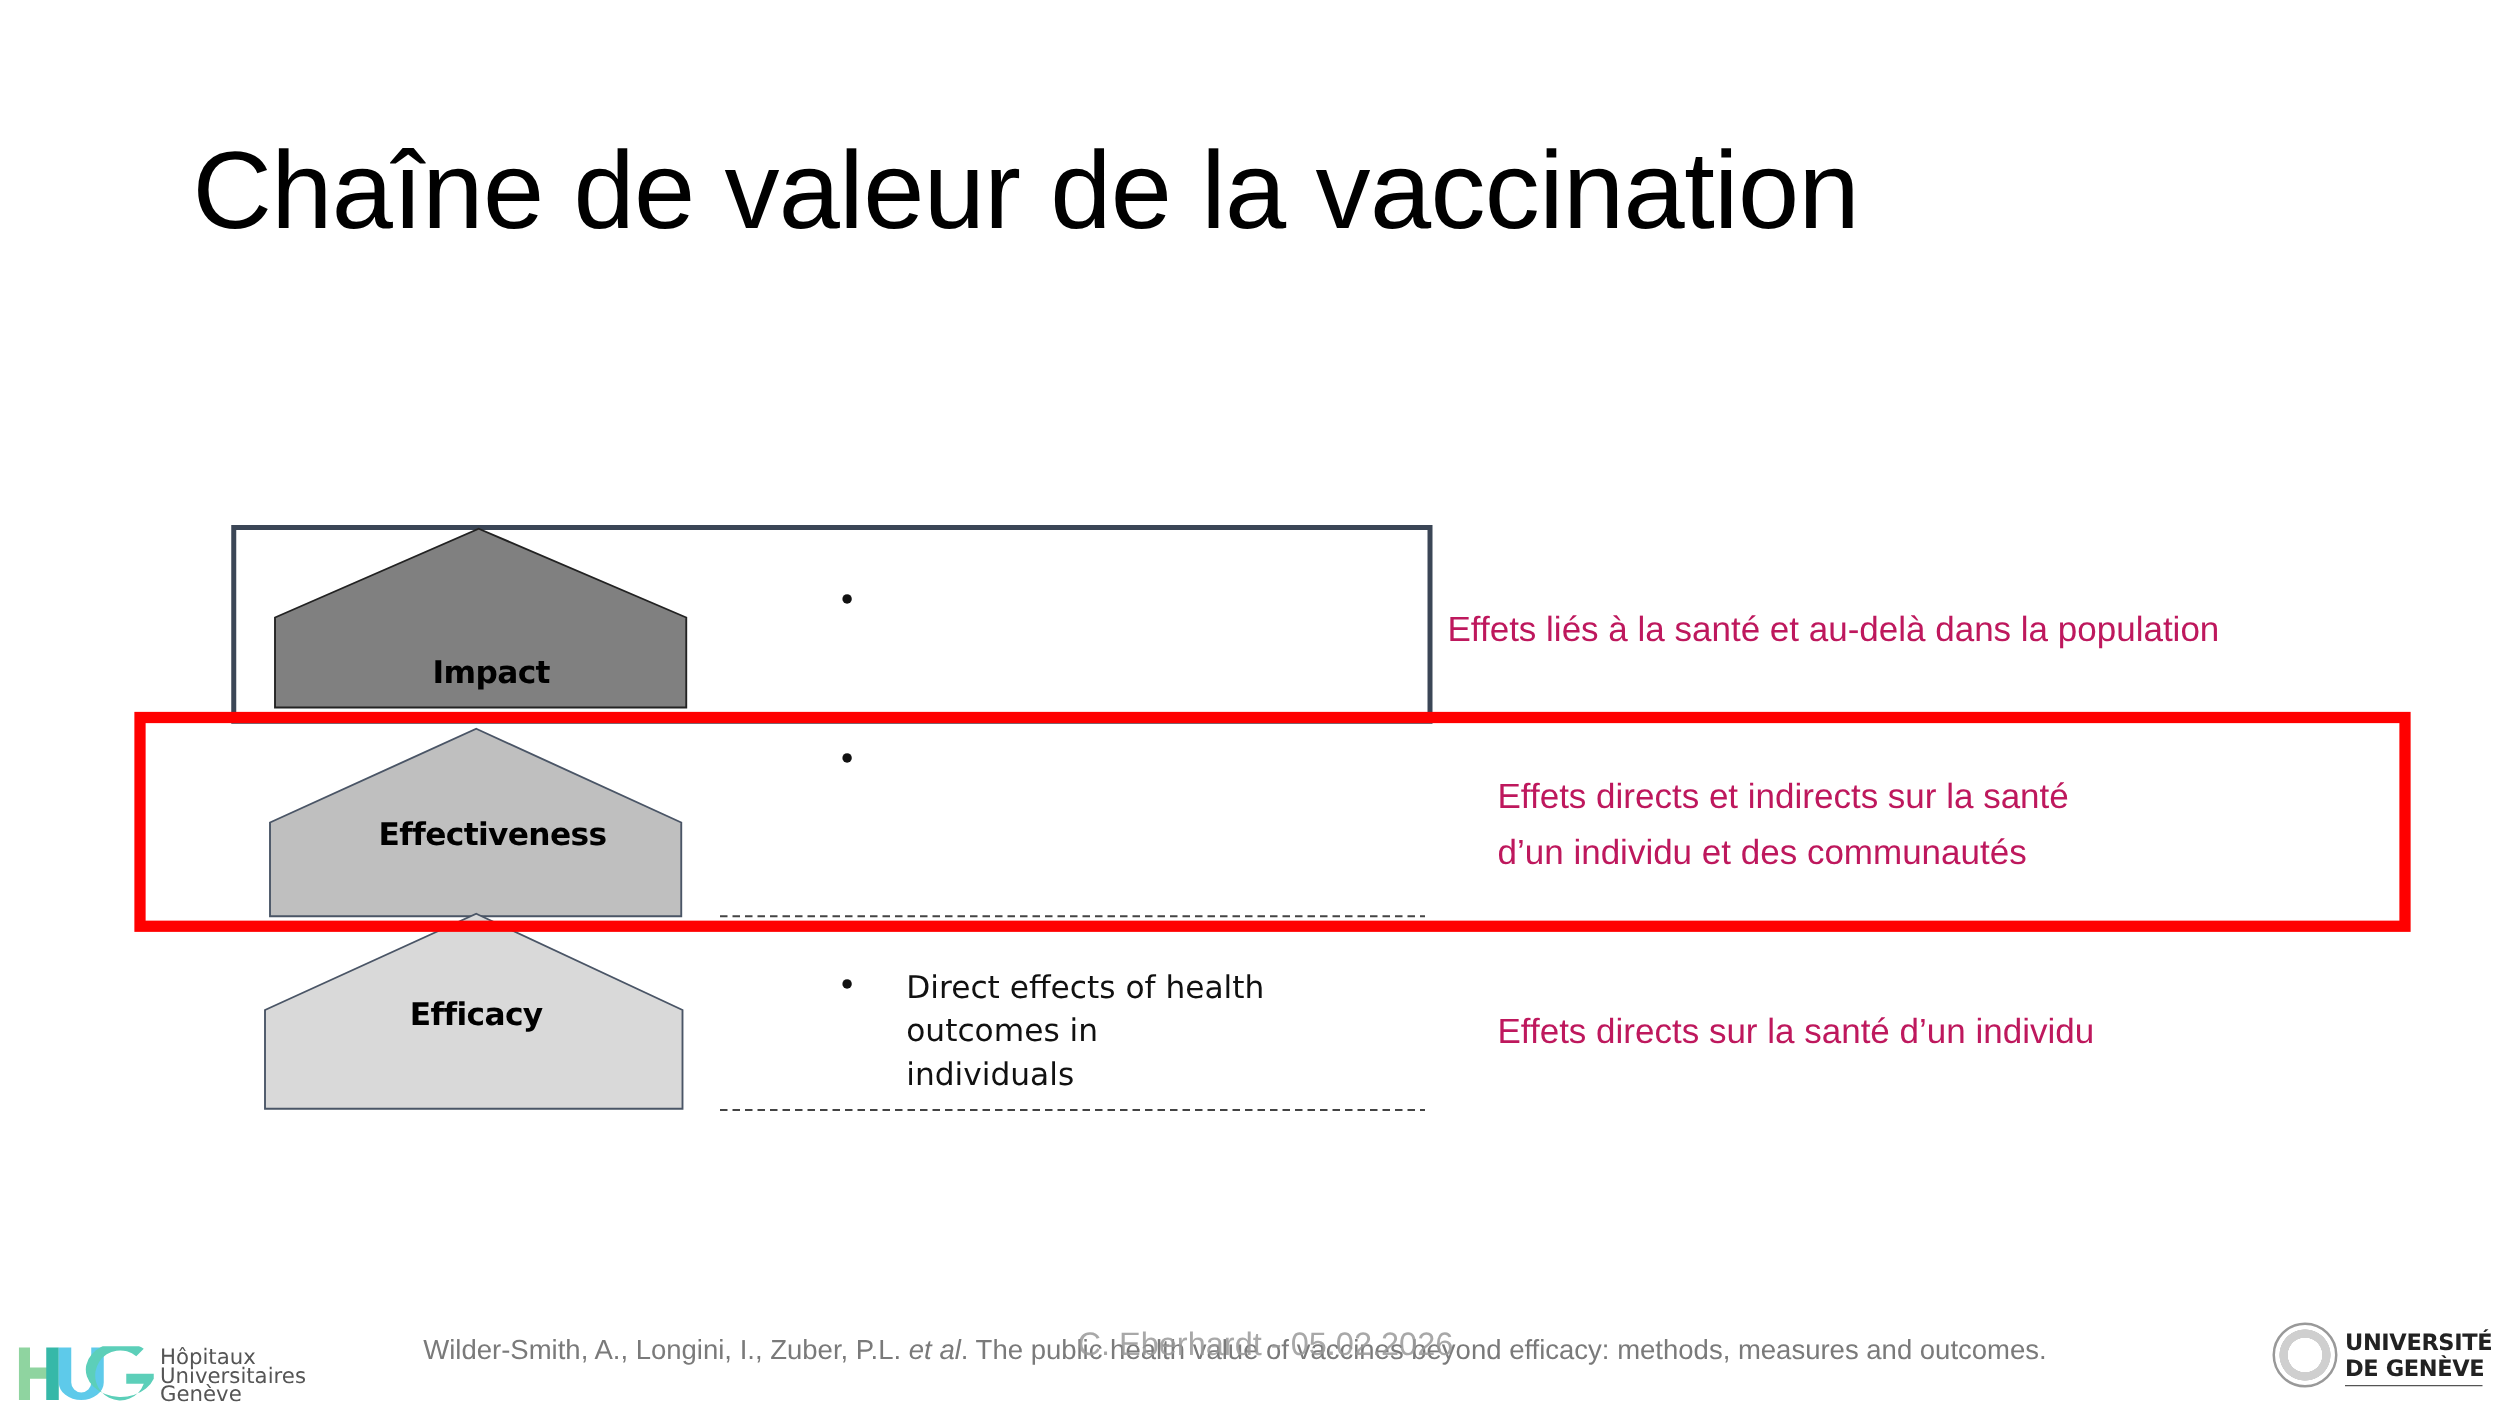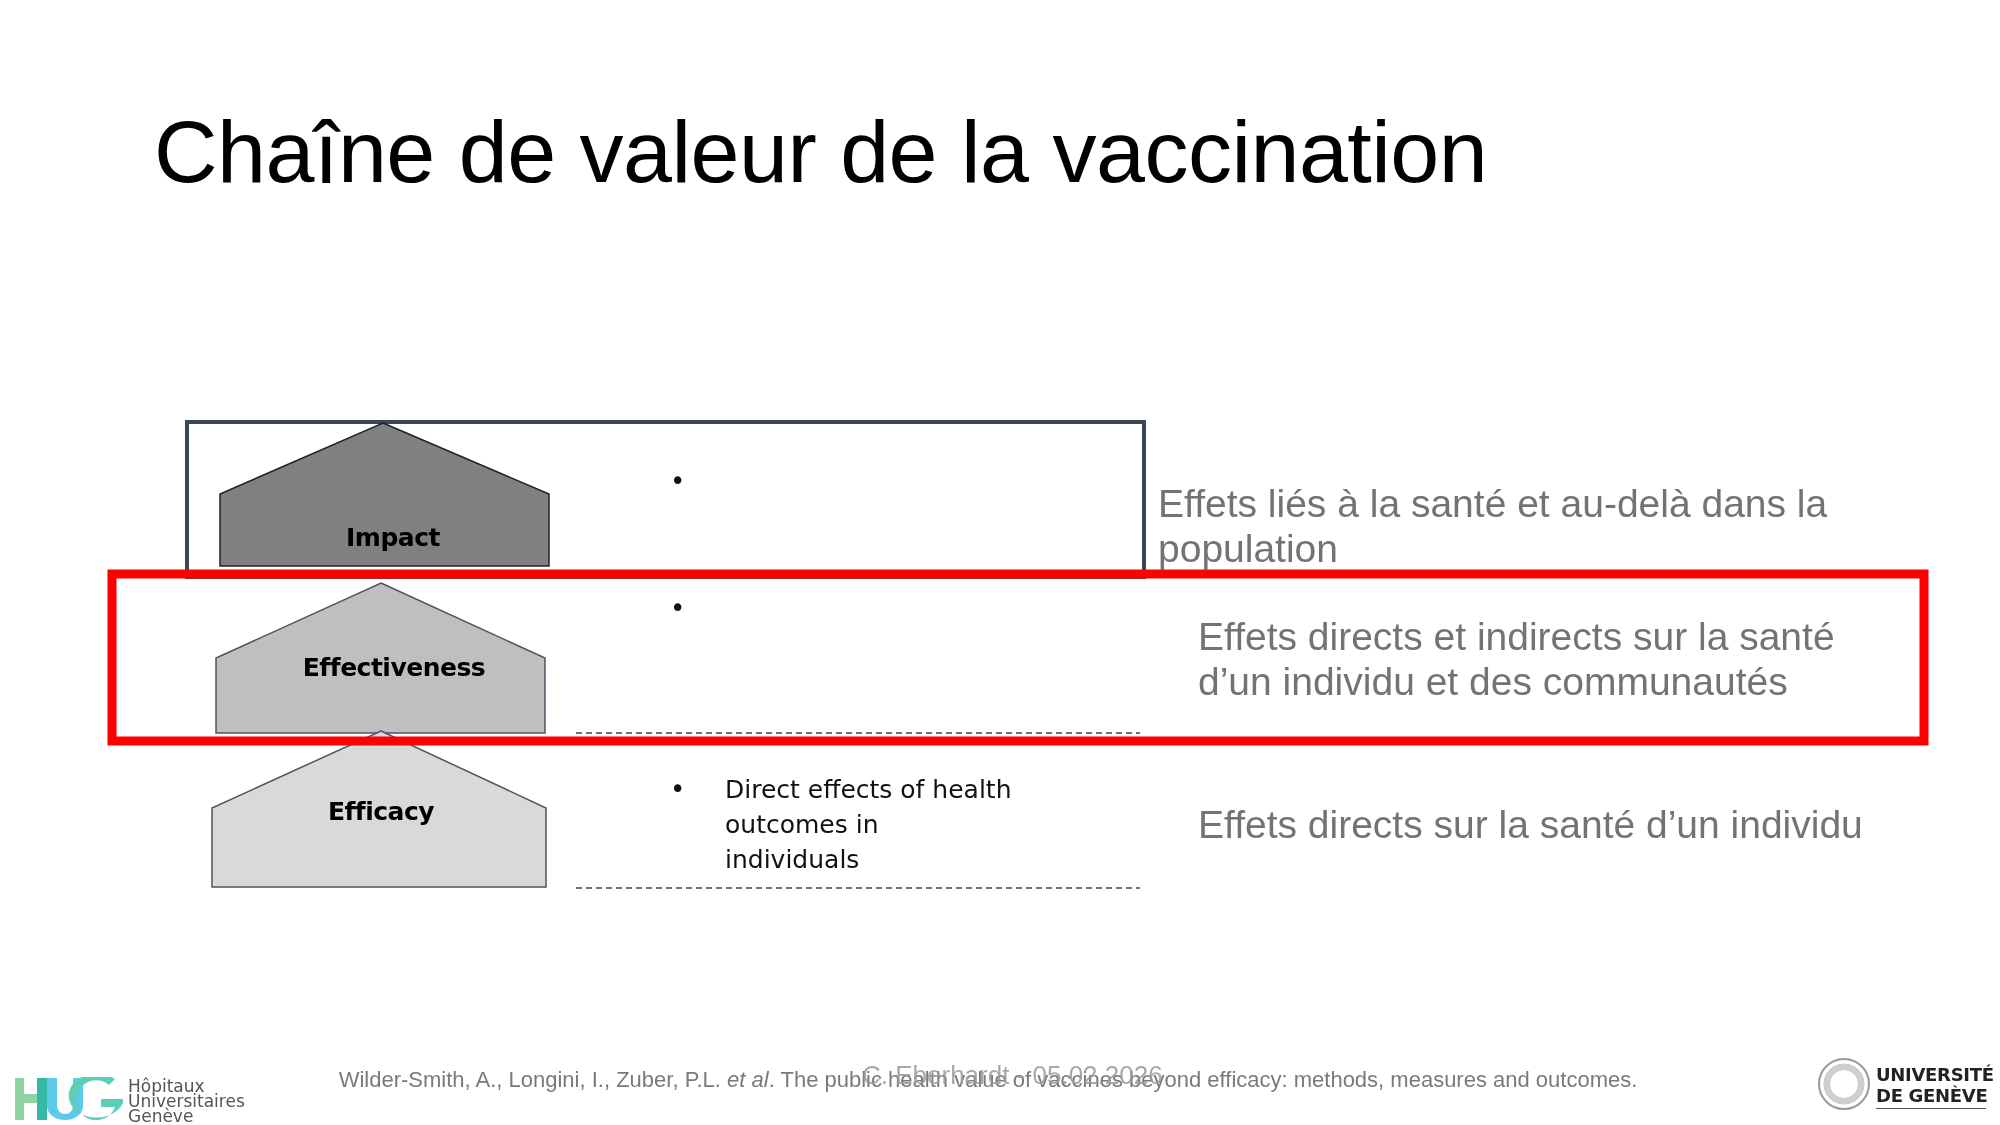--- a/index.html
+++ b/index.html
@@ -3,21 +3,21 @@
 <meta charset="utf-8">
 <style>
   html, body { margin:0; padding:0; background:#ffffff; }
   body { width:2000px; height:1125px; position:relative; overflow:hidden; font-family:"Liberation Sans", sans-serif; color:#000; }
   .title { position:absolute; left:154px; top:108px; font-size:88px; font-family:"Liberation Sans", sans-serif; font-weight:normal; letter-spacing:-0.5px; white-space:nowrap; line-height:1; }
   svg.diagram { position:absolute; left:0; top:0; width:2000px; height:1125px; }
   .shape-label { position:absolute; font-family:"DejaVu Sans", sans-serif; font-weight:bold; font-size:25px; transform:translateX(-50%); white-space:nowrap; letter-spacing:-0.5px; }
   .bullet-block { position:absolute; left:670px; font-family:"DejaVu Sans", sans-serif; font-size:25px; line-height:35px; color:#111; }
   .bullet-block .dot { position:absolute; left:0; top:0; width:40px; font-size:26px; }
   .bullet-block .txt { margin-left:55px; display:block; white-space:pre-line; }
-  .fr { position:absolute; font-family:"Liberation Sans", sans-serif; font-size:39px; line-height:45px; white-space:pre-line; color:#737373; }
+  .fr { position:absolute; font-family:"Liberation Sans", sans-serif; font-size:28px; line-height:45px; white-space:pre-line; color:#be185d; }
   .footer-ref { position:absolute; left:0; width:2000px; top:1066px; text-align:center; font-family:"Liberation Sans", sans-serif; font-size:22px; color:#7a7a7a; line-height:28px; }
   .footer-ref .line { display:block; }
   .footer-ref .l1 { margin-left:-24px; }
   .footer-author { position:absolute; left:862px; top:1060px; font-family:"Liberation Sans", sans-serif; font-size:26px; color:#9a9a9a; white-space:nowrap; opacity:0.85; }
   .hug-logo { position:absolute; left:15px; top:1077px; width:210px; height:44px; }
   .hug-text { position:absolute; left:128px; top:1079px; font-family:"DejaVu Sans", sans-serif; font-size:17px; line-height:15px; color:#555; white-space:pre-line; }
   .unige-seal { position:absolute; left:1818px; top:1058px; width:52px; height:52px; border-radius:50%; border:2px solid #999; box-sizing:border-box; background:radial-gradient(circle,#fff 0 40%,#cfcfcf 41% 60%,#fff 61%); }
   .unige-name { position:absolute; left:1876px; top:1064px; font-family:"DejaVu Sans", sans-serif; font-weight:bold; font-size:18px; line-height:21px; color:#222; white-space:pre-line; letter-spacing:-0.3px; }
   .unige-fac { position:absolute; left:1876px; top:1112px; font-family:"DejaVu Sans", sans-serif; font-weight:bold; font-size:9px; color:#c0145a; white-space:nowrap;margin-top:44px; }
   .unige-rule { position:absolute; left:1876px; top:1108px; width:110px; height:1px; background:#555; }

